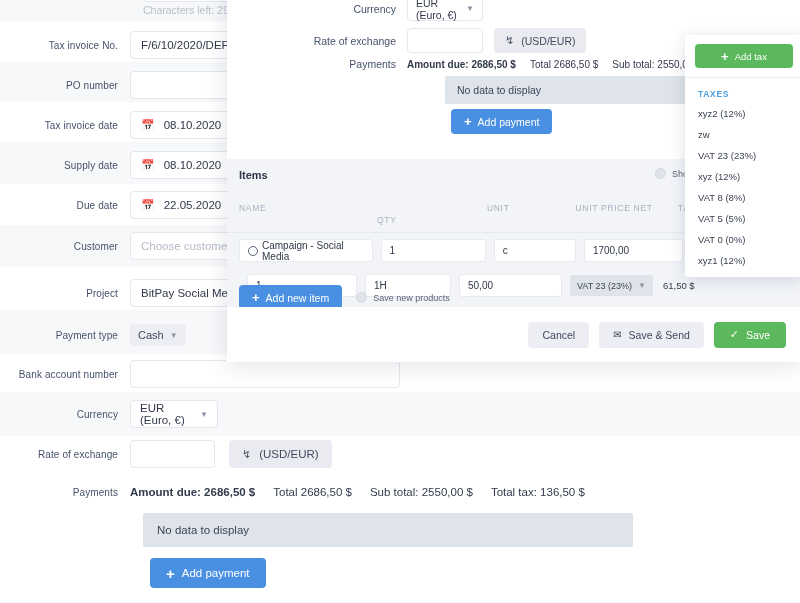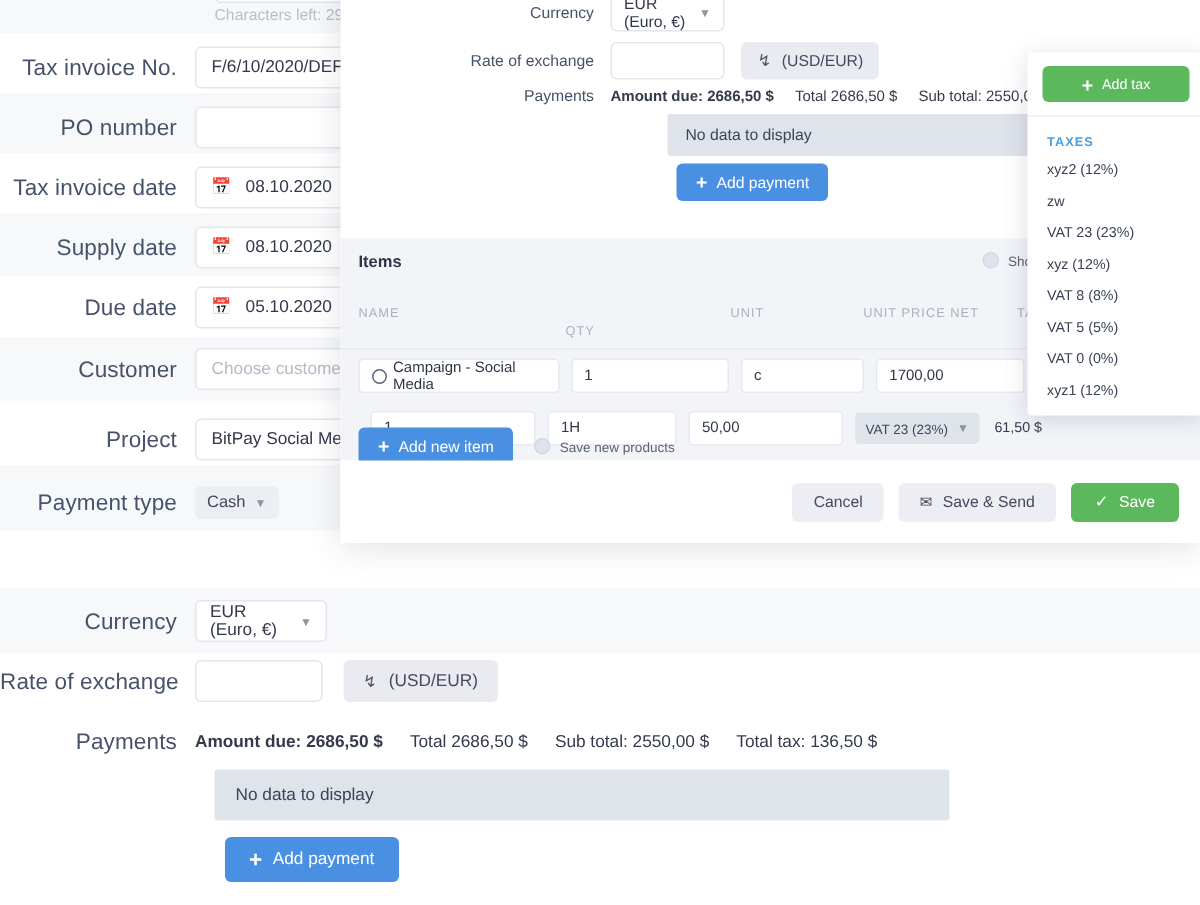--- a/index.html
+++ b/index.html
@@ -26,21 +26,21 @@
     position: absolute;
     display: flex;
     align-items: center;
     left: 0;
     width: 640px;
   }
   .form-label {
     width: 130px;
     text-align: right;
     padding-right: 12px;
-    font-size: 15px;
+    font-size: 10px;
     color: #46526b;
     letter-spacing: .1px;
     white-space: nowrap;
   }
   .field {
     height: 28px;
     border: 1px solid #e3e6ec;
     border-radius: 4px;
     background: #fff;
     display: flex;
@@ -329,21 +329,21 @@
     <div class="field w270">
       <span class="cal-icon">📅</span>
       <span>08.10.2020</span>
     </div>
   </div>
 
   <div class="form-row" style="top:191px;">
     <div class="form-label">Due date</div>
     <div class="field w270">
       <span class="cal-icon">📅</span>
-      <span>05.10.2020</span>
+      <span>22.05.2020</span>
     </div>
   </div>
 
   <div class="form-row" style="top:232px;">
     <div class="form-label">Customer</div>
     <div class="field w270">
       <span class="placeholder">Choose customer</span>
     </div>
   </div>
 
@@ -353,20 +353,24 @@
   </div>
 
   <div class="form-row" style="top:324px;">
     <div class="form-label">Payment type</div>
     <div class="select-chip">
       <span>Cash</span>
       <span class="caret">▼</span>
     </div>
   </div>
 
+  <div class="form-row" style="top:360px;">
+    <div class="form-label">Bank account number</div>
+    <div class="field w270 empty"></div>
+  </div>
 
   <div class="form-row" style="top:400px;">
     <div class="form-label">Currency</div>
     <div class="select-box" style="width:88px;">
       <span>EUR (Euro, €)</span>
       <span class="caret">▼</span>
     </div>
   </div>
 
   <div class="form-row" style="top:440px;">

